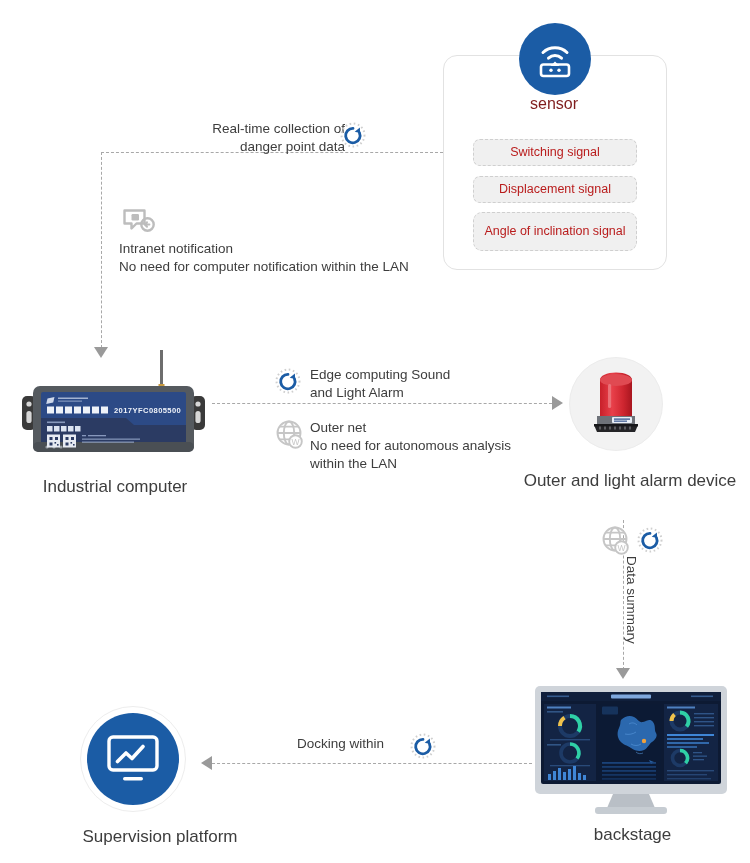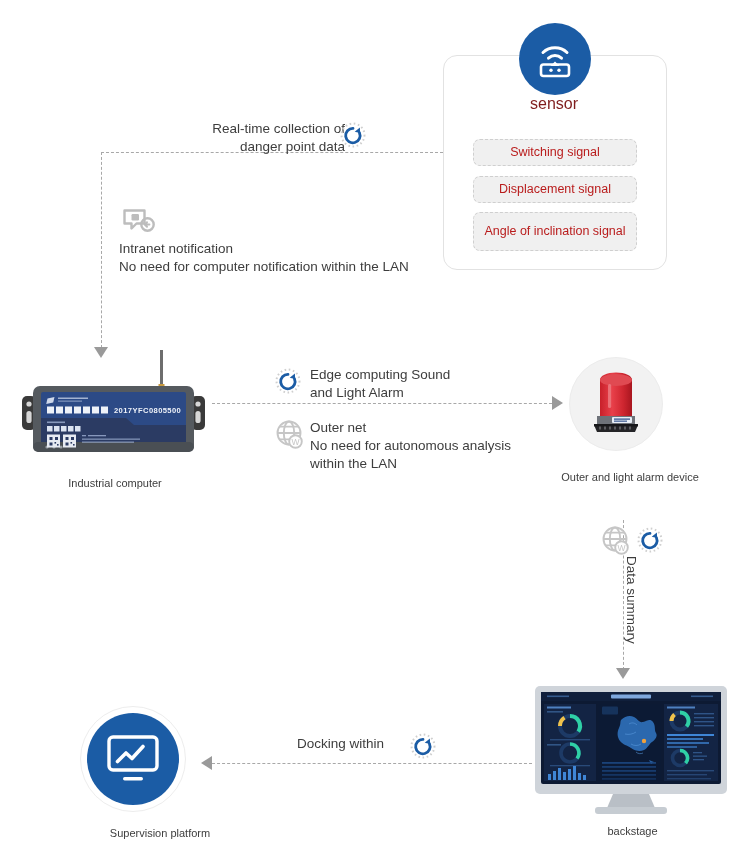--- a/index.html
+++ b/index.html
@@ -27,21 +27,21 @@
   }
   .sig-chip{
     position:absolute;left:473px;width:162px;
     background:#f0f0f0;border:1px dashed #cfcfcf;border-radius:7px;
     font-size:12.5px;color:#b91c1c;text-align:center;
     display:flex;align-items:center;justify-content:center;
     line-height:1.25;
   }
   #chip0{top:139px;height:25px;}
   #chip1{top:176px;height:25px;}
-  #chip2{top:212px;height:37px;}
+  #chip2{top:212px;height:37px;border-radius:9px;}
 
   
   .dash-h{position:absolute;height:0;border-top:1.6px dashed #a8a8a8;}
   .dash-v{position:absolute;width:0;border-left:1.6px dashed #a8a8a8;}
   .arrow{position:absolute;width:0;height:0;}
   .arrow-down{border-left:7px solid transparent;border-right:7px solid transparent;border-top:11px solid #9a9a9a;}
   .arrow-right{border-top:7px solid transparent;border-bottom:7px solid transparent;border-left:11px solid #9a9a9a;}
   .arrow-left{border-top:7px solid transparent;border-bottom:7px solid transparent;border-right:11px solid #9a9a9a;}
 
   
@@ -56,21 +56,21 @@
   #ico-globe-2{left:600px;top:525px;}
   #ico-sync-3{left:637px;top:527px;}
   #lbl-datasum{left:624px;top:556px;}
   #lbl-datasum span{
     display:inline-block;writing-mode:vertical-rl;
     font-size:13.5px;color:#3d3d3d;white-space:nowrap;
   }
   #lbl-docking{left:297px;top:735px;}
   #ico-sync-4{left:410px;top:733px;}
 
-  .caption{font-size:11px;color:#3d3d3d;text-align:center;position:absolute;}
+  .caption{font-size:17px;color:#3d3d3d;text-align:center;position:absolute;}
   #cap-industrial{left:0px;top:477px;width:230px;}
   #cap-alarm{left:515px;top:471px;width:230px;}
   #cap-backstage{left:525px;top:825px;width:215px;}
   #cap-platform{left:45px;top:827px;width:230px;}
 
   
   #industrial-computer{left:20px;top:350px;width:190px;height:120px;font-weight:bold;}
   
   #alarm-wrap{left:569px;top:357px;width:92px;height:92px;
     border-radius:50%;border:1px solid #ececec;background:#f2f2f2;}

